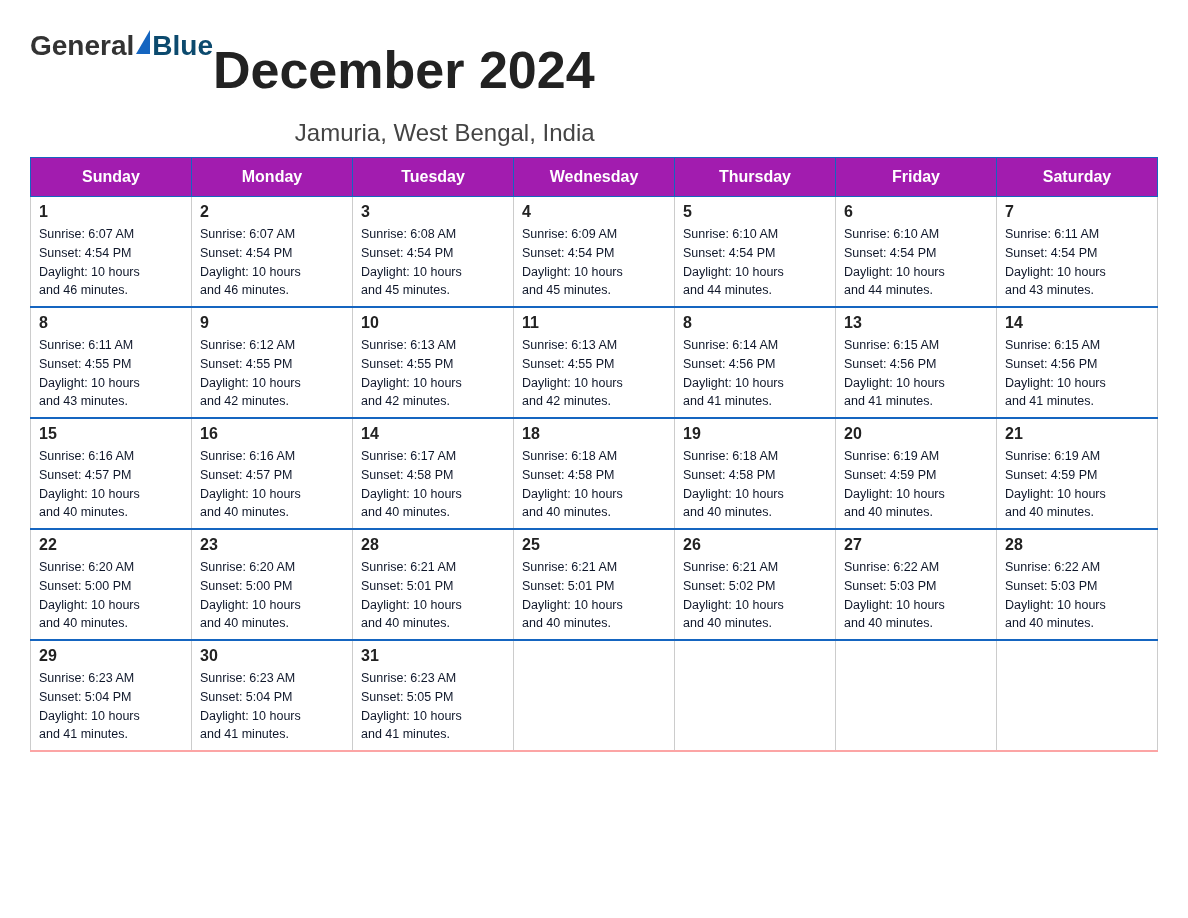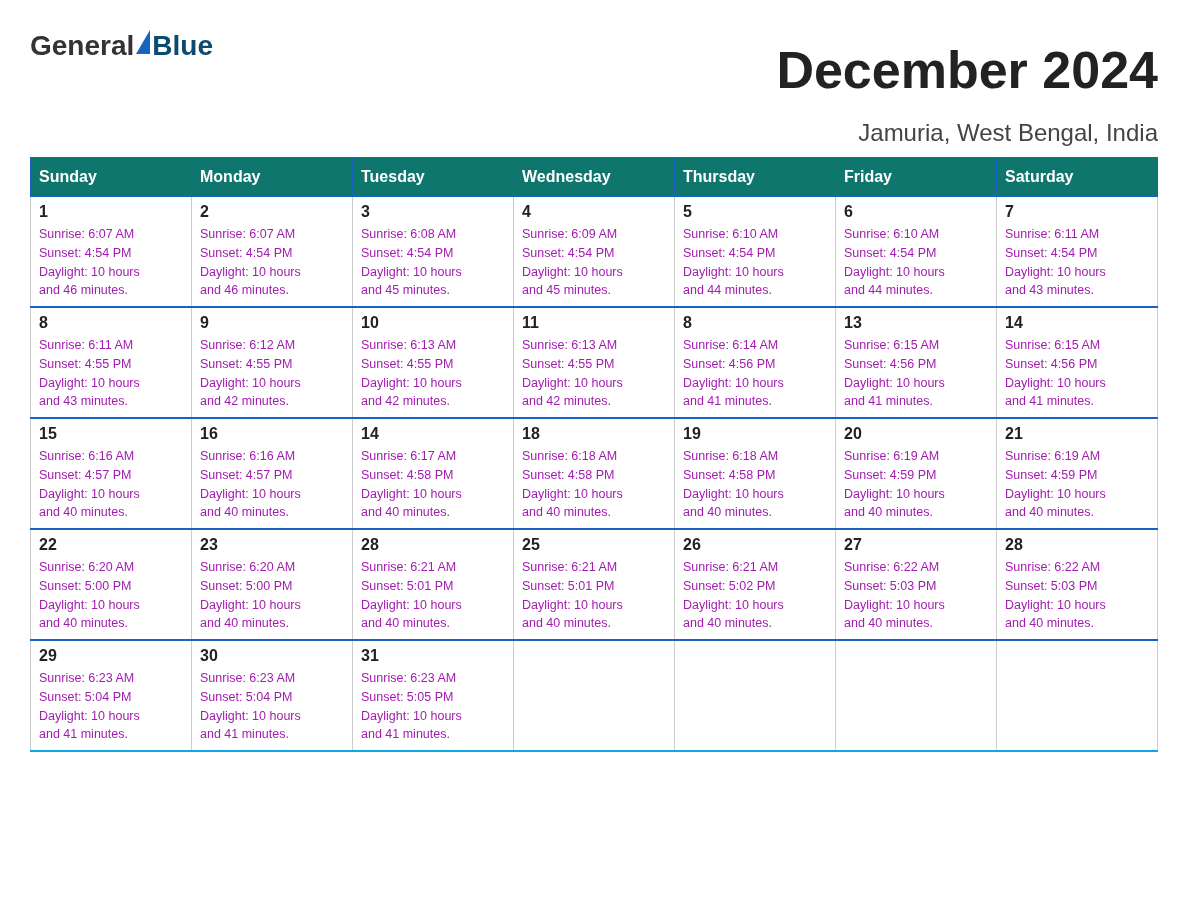--- a/index.html
+++ b/index.html
@@ -5,21 +5,20 @@
     * { box-sizing: border-box; margin: 0; padding: 0; }
     body {
       font-family: Arial, sans-serif;
       background: #fff;
       padding: 20px 30px;
       width: 1188px;
       min-height: 918px;
     }
     .header-top {
       display: flex;
-      justify-content: space-between;
       align-items: flex-start;
       margin-bottom: 10px;
     }
     .logo {
       display: flex;
       align-items: center;
       margin-top: 10px;
     }
     .logo-text-general {
       font-size: 28px;
@@ -55,24 +54,24 @@
       font-size: 24px;
       color: #444;
       margin-top: 20px;
     }
     .calendar-table {
       width: 100%;
       border-collapse: collapse;
       margin-top: 10px;
     }
     .calendar-table th {
-      background-color: #0f766e;
+      background-color: #a21caf;
       color: #fff;
       padding: 10px 8px;
-      text-align: left;
+      text-align: center;
       font-size: 16px;
       font-weight: bold;
       border: 1px solid #1565c0;
     }
     .calendar-table td {
       vertical-align: top;
       padding: 6px 8px;
       border: 1px solid #ccc;
       font-size: 13px;
       color: #333;
@@ -82,27 +81,27 @@
     .day-number {
       font-size: 16px;
       font-weight: bold;
       color: #222;
       display: block;
       margin-bottom: 4px;
     }
     .day-info {
       font-size: 12.5px;
       line-height: 1.5;
-      color: #a21caf;
+      color: #0f172a;
     }
     .calendar-table tr td {
       border-bottom: 2px solid #1565c0;
     }
     .calendar-table tr:last-child td {
-      border-bottom: 2px solid #0ea5e9;
+      border-bottom: 2px solid #fca5a5;
     }
     .empty-cell {
       background: #fff;
     }
   </style>
 </head>
 <body>
 
 <div class="header-top">
   <div class="logo">

